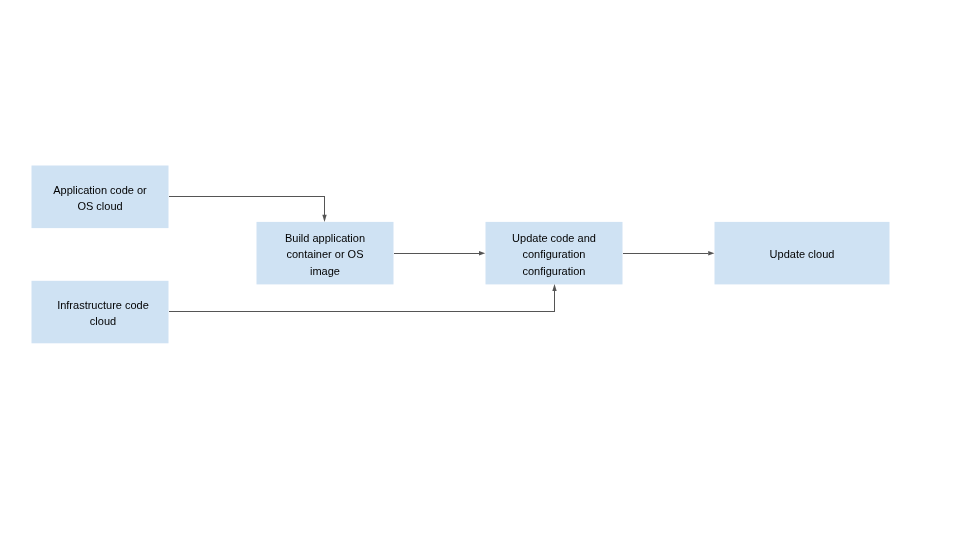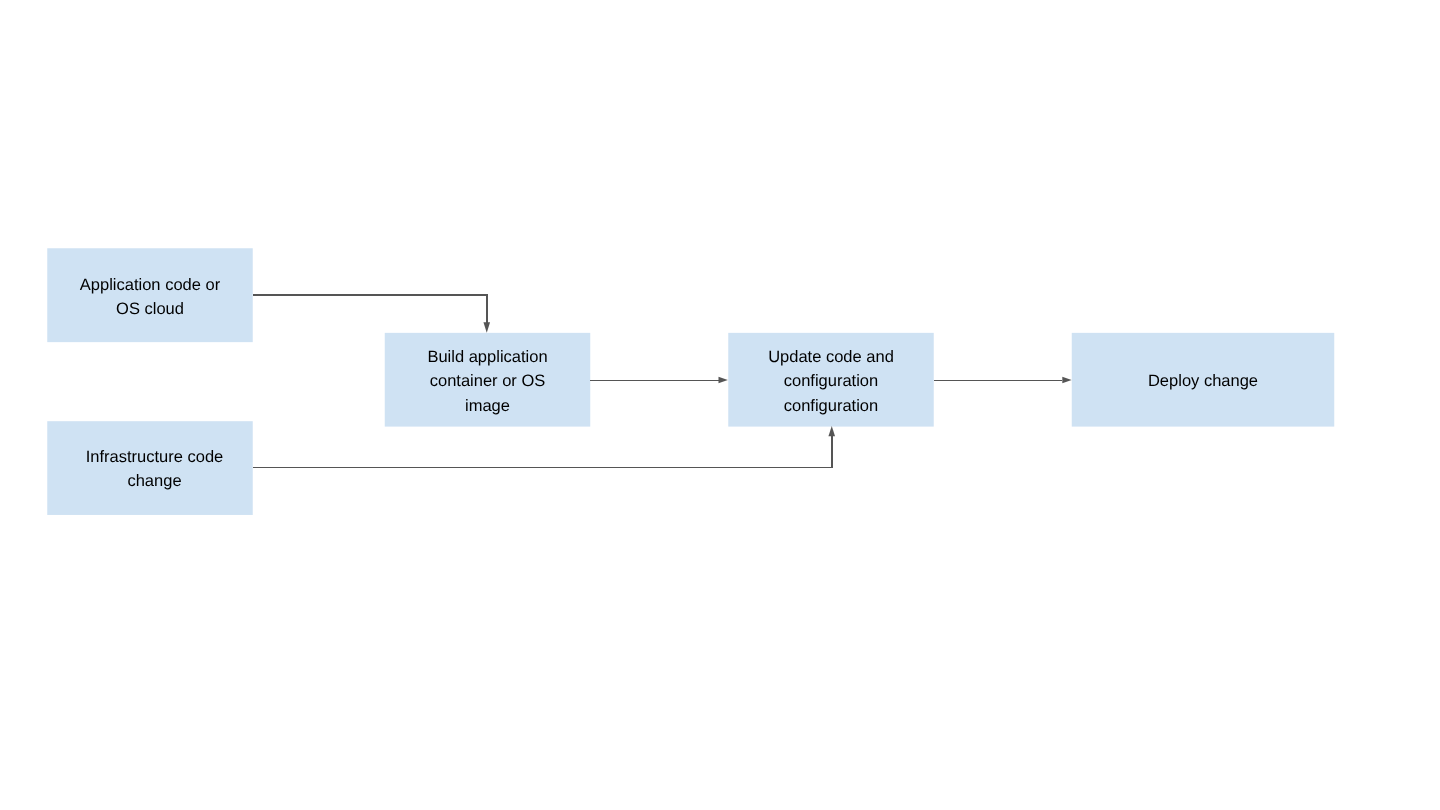--- a/index.html
+++ b/index.html
@@ -42,35 +42,35 @@
 
   <div class="node" style="left: 31.5px; top: 165.5px; width: 137px; height: 62.6px; color: rgb(0, 0, 0);">
     <div class="label">
         <span class="tline">Application code or</span>
         <span class="tline">OS cloud</span>
       </div>
   </div>
   <div class="node" style="left: 31.5px; top: 280.8px; width: 143px; height: 62.5px; color: rgb(0, 0, 0); justify-content: center;">
     <div class="label">
         <span class="tline">Infrastructure code</span>
-        <span class="tline">change</span>
+        <span class="tline">cloud</span>
       </div>
   </div>
   <div class="node" style="left: 256.5px; top: 221.9px; width: 137px; height: 62.5px; color: rgb(0, 0, 0);">
     <div class="label">
         <span class="tline">Build application</span>
         <span class="tline">container or OS</span>
         <span class="tline">image</span>
       </div>
   </div>
   <div class="node" style="left: 485.5px; top: 221.9px; width: 137px; height: 62.5px; color: rgb(0, 0, 0);">
     <div class="label">
         <span class="tline">Update code and</span>
         <span class="tline">configuration</span>
         <span class="tline">configuration</span>
       </div>
   </div>
   <div class="node" style="left: 714.5px; top: 221.9px; width: 175px; height: 62.5px; color: rgb(0, 0, 0);">
     <div class="label">
-        <span class="tline">Deploy change</span>
+        <span class="tline">Update cloud</span>
       </div>
   </div>
 </div>
 
 </body></html>

